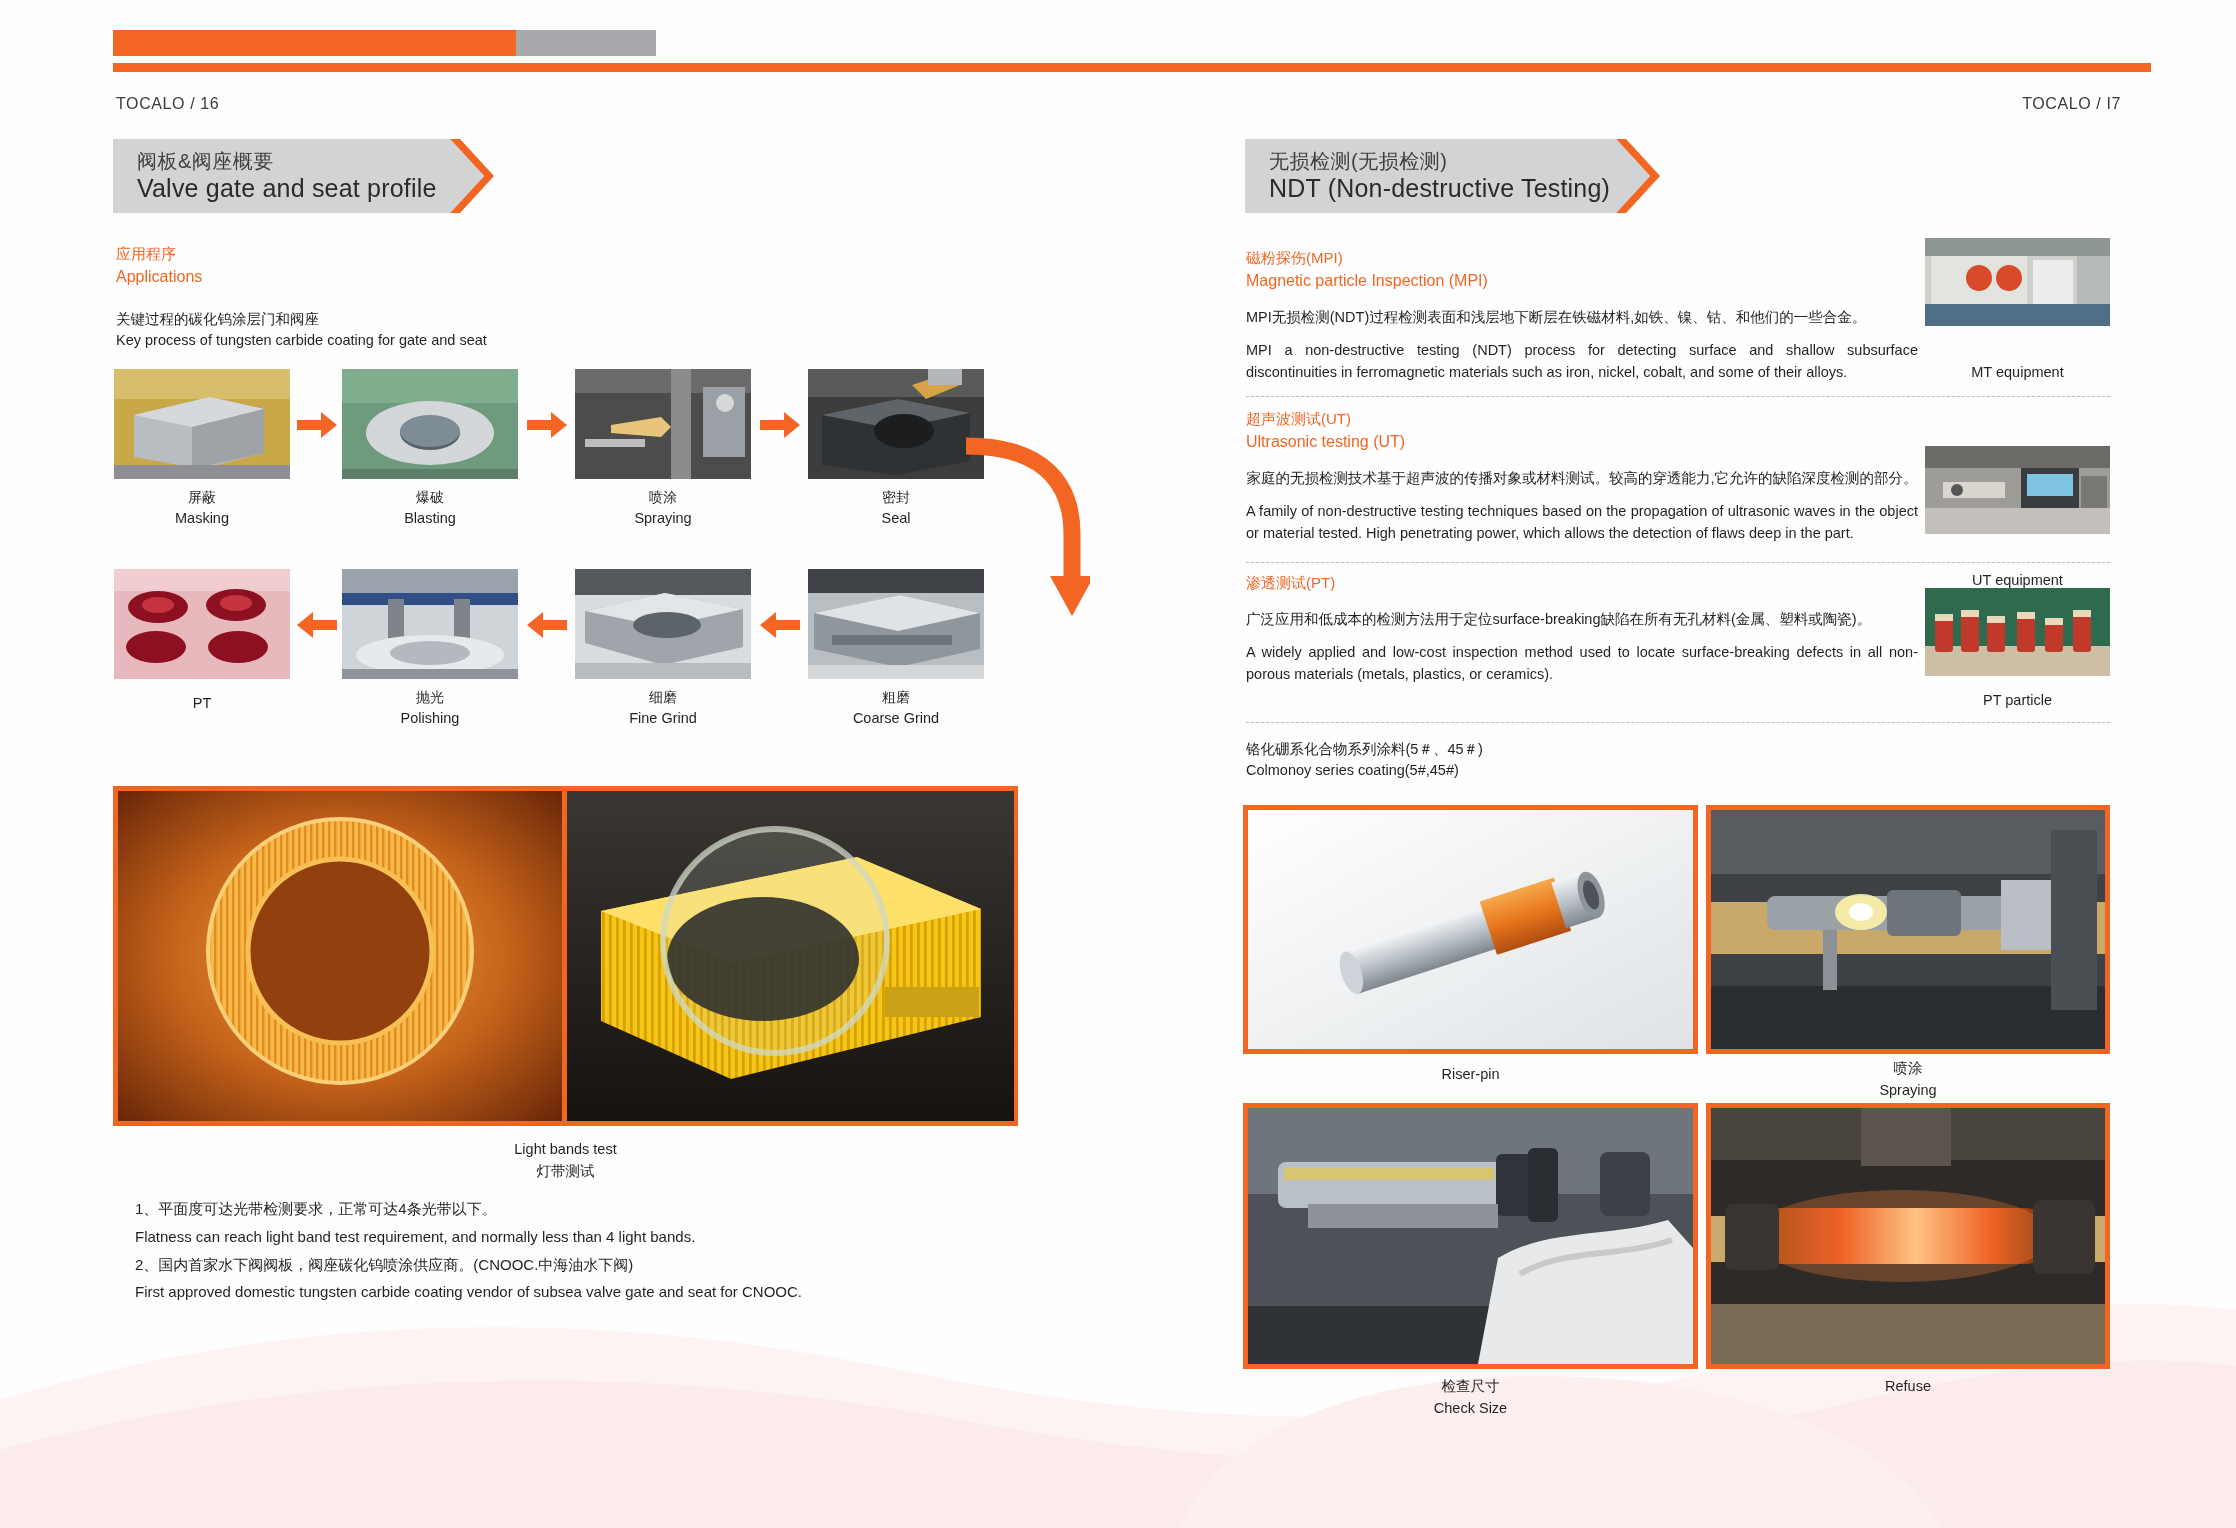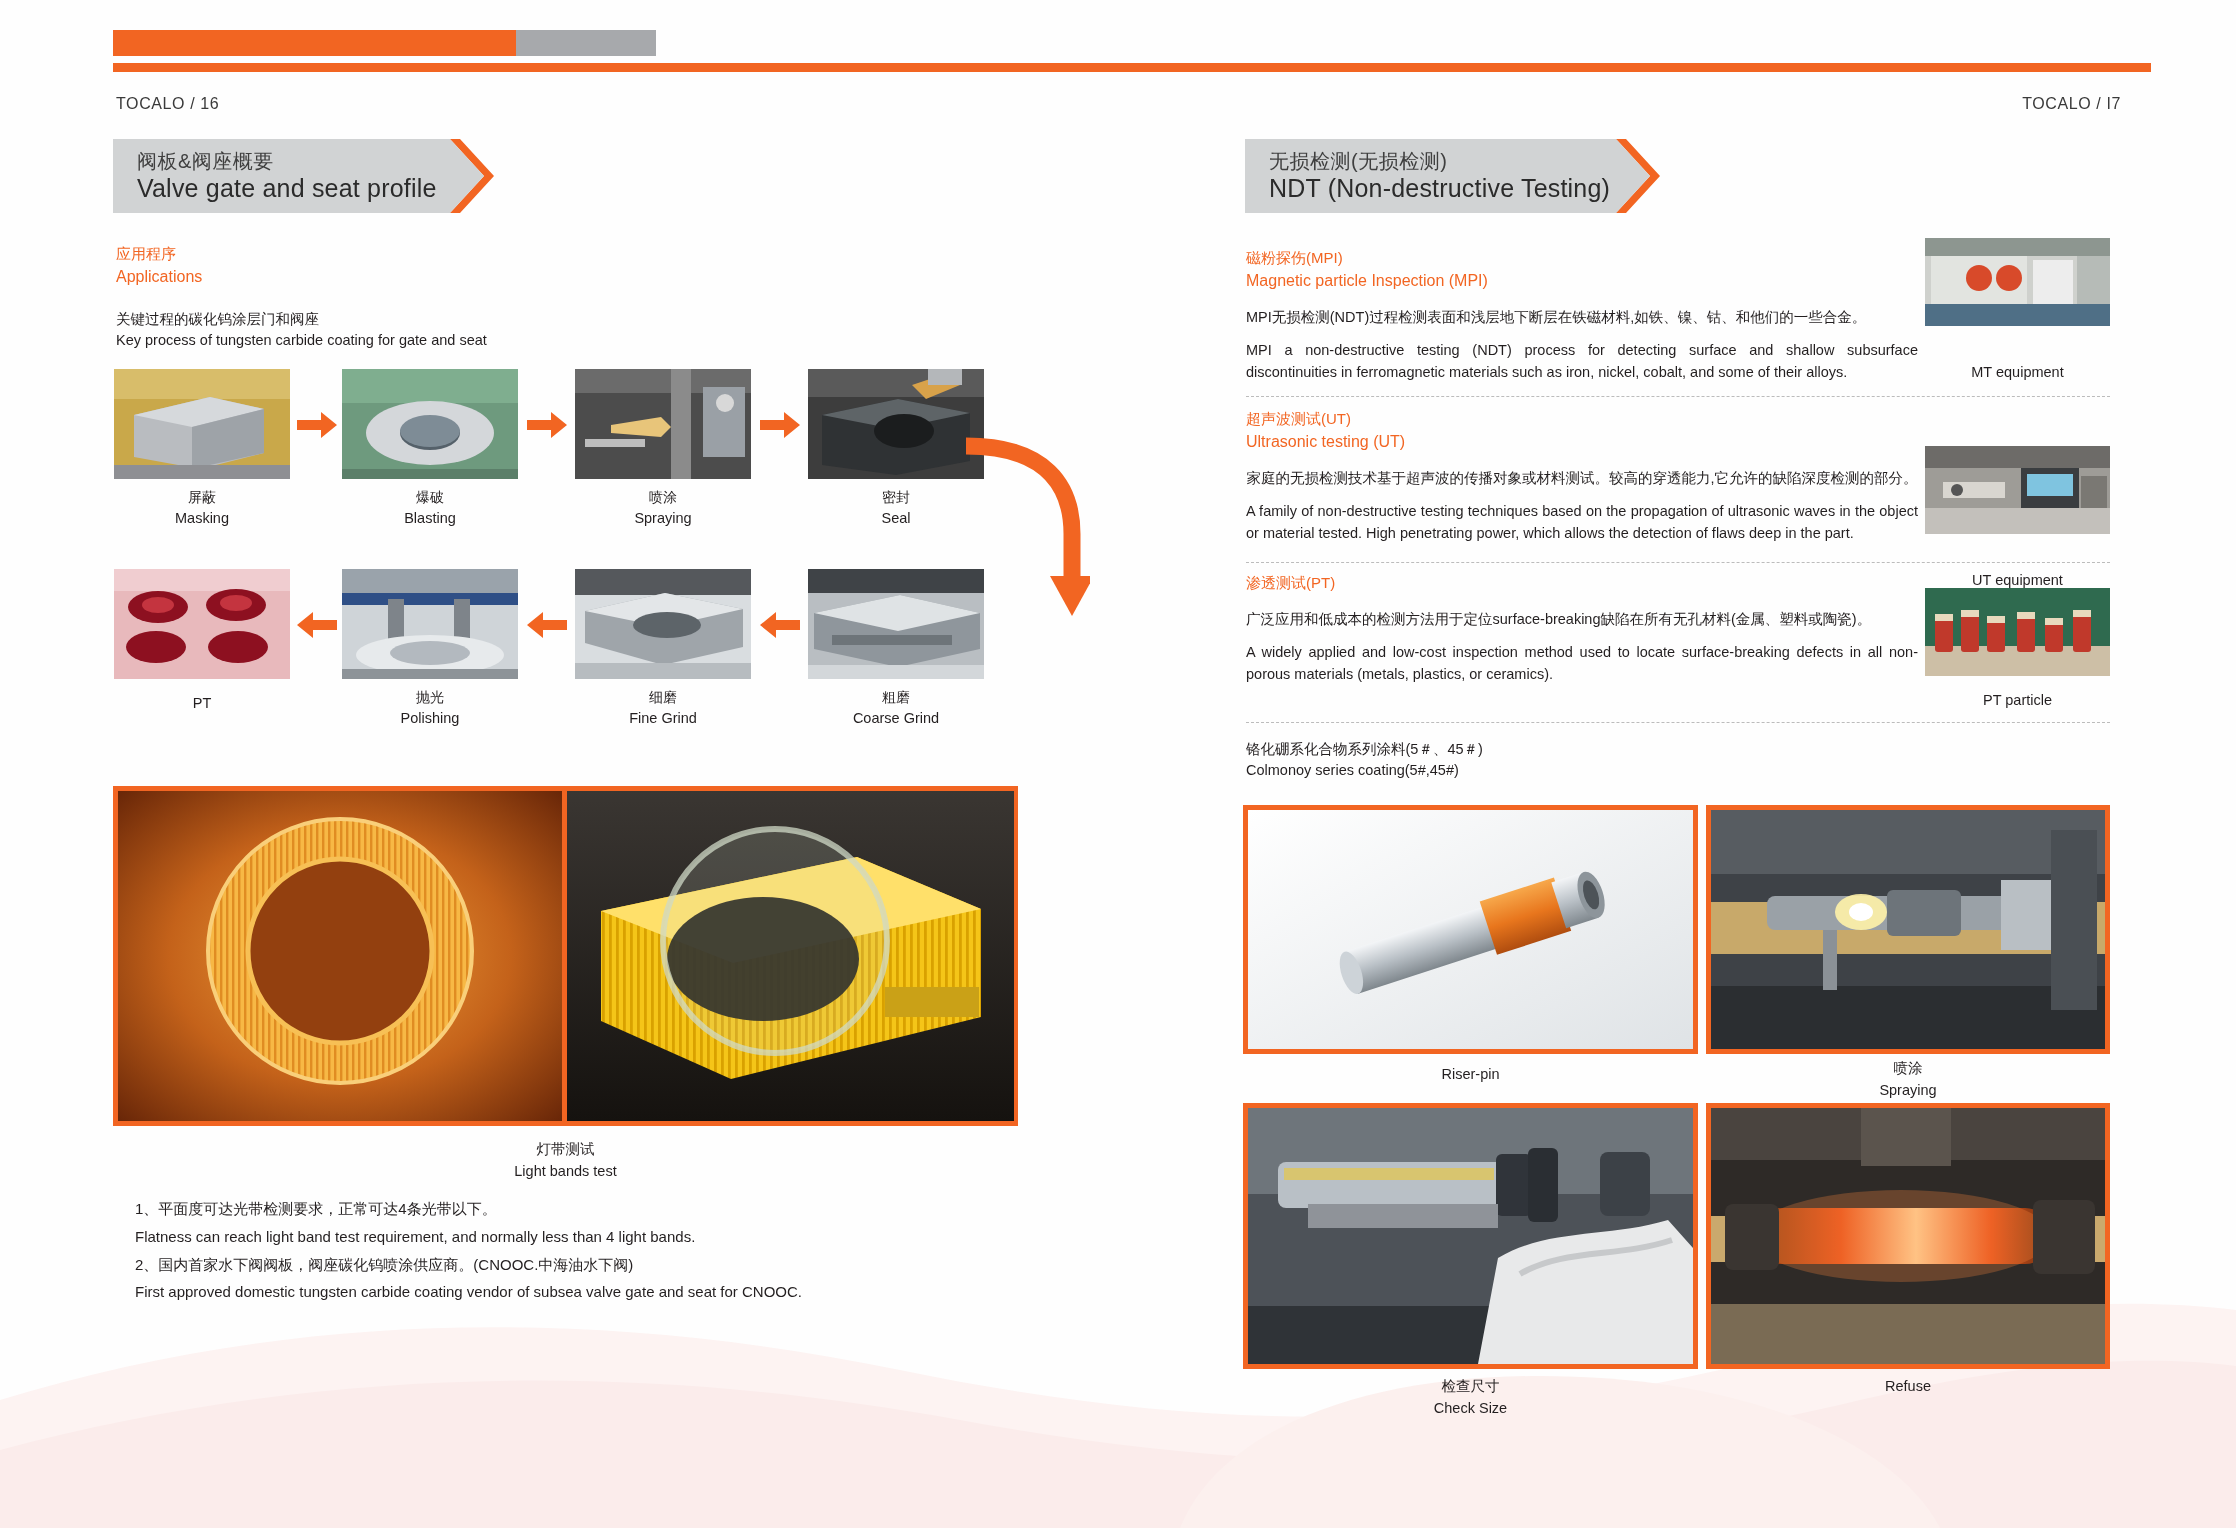--- a/index.html
+++ b/index.html
@@ -409,22 +409,22 @@
         <polygon points="34,120 290,66 414,118 166,172" fill="#ffe06a"></polygon>
         <ellipse cx="196" cy="168" rx="96" ry="62" fill="#161310" opacity="0.92"></ellipse>
         <circle cx="208" cy="150" r="112" fill="none" stroke="#cfd8c5" stroke-width="6" opacity="0.75"></circle>
         <circle cx="208" cy="150" r="112" fill="#d6e0cb" opacity="0.16"></circle>
         <rect x="318" y="196" width="94" height="30" fill="#caa117"></rect>
       </svg>
     </div>
   </div>
 
   <div class="fig-cap" style="left:113px; top:1138px; width:905px;">
+    <div>Light bands test</div>
     <div>灯带测试</div>
-    <div>Light bands test</div>
   </div>
 
   <div style="position:absolute; left:135px; top:1195px; width:880px;">
     <div class="note-line">1、平面度可达光带检测要求，正常可达4条光带以下。</div>
     <div class="note-line">Flatness can reach light band test requirement, and normally less than 4 light bands.</div>
     <div class="note-line">2、国内首家水下阀阀板，阀座碳化钨喷涂供应商。(CNOOC.中海油水下阀)</div>
     <div class="note-line">First approved domestic tungsten carbide coating vendor of subsea valve gate and seat for CNOOC.</div>
   </div>
 
   <div class="banner" style="left:1245px; top:139px;">

